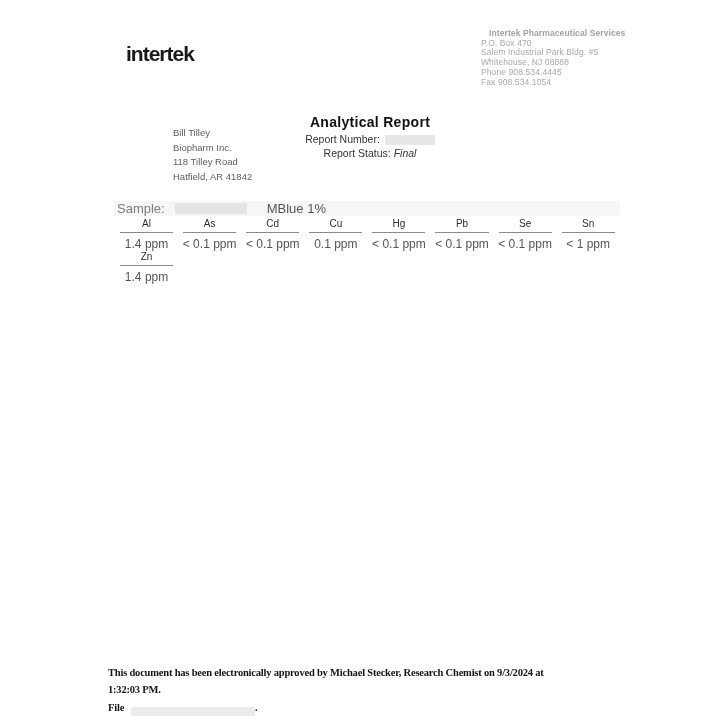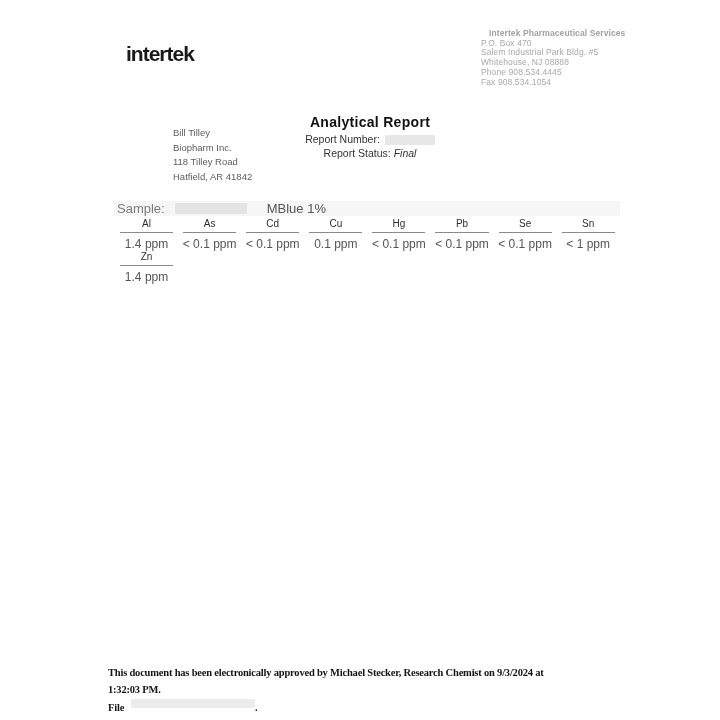--- a/index.html
+++ b/index.html
@@ -54,21 +54,21 @@
   .el{font-size:10px;font-weight:normal;color:#2d2d2d;padding-bottom:3px;}
   .rule{border-top:1px solid #8a8a8a;margin:0 5px;height:0;}
   .val{font-size:12px;color:#555;padding-top:4px;white-space:nowrap;}
 
   
   .footer{
     position:absolute;left:108px;top:664px;width:440px;
     font-family:"Liberation Serif",serif;font-size:10.5px;font-weight:bold;
     color:#141414;line-height:17px;letter-spacing:-0.2px;
   }
-  .file-line{margin-top:0.5px;display:flex;align-items:flex-start;}
+  .file-line{margin-top:0.5px;display:flex;align-items:flex-end;}
 </style>
 </head>
 <body>
 
 <div class="page">
 
   <div class="logo">intertek</div>
 
   <div class="letterhead">
     <div class="lh-bold">Intertek Pharmaceutical Services</div>

